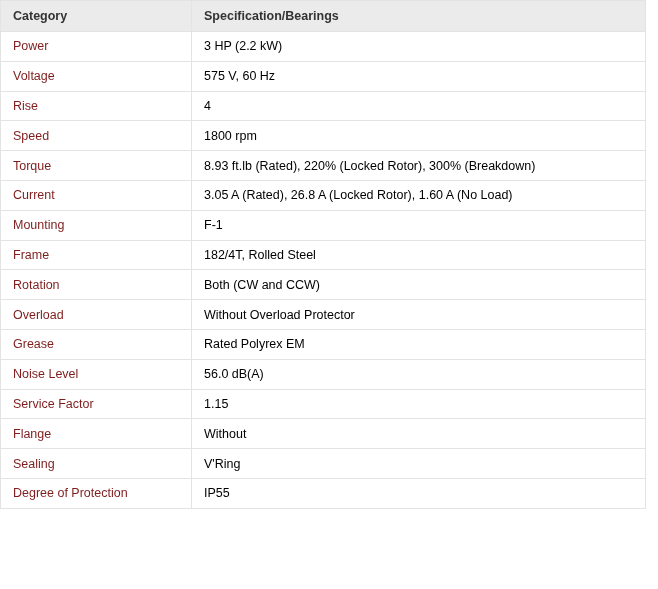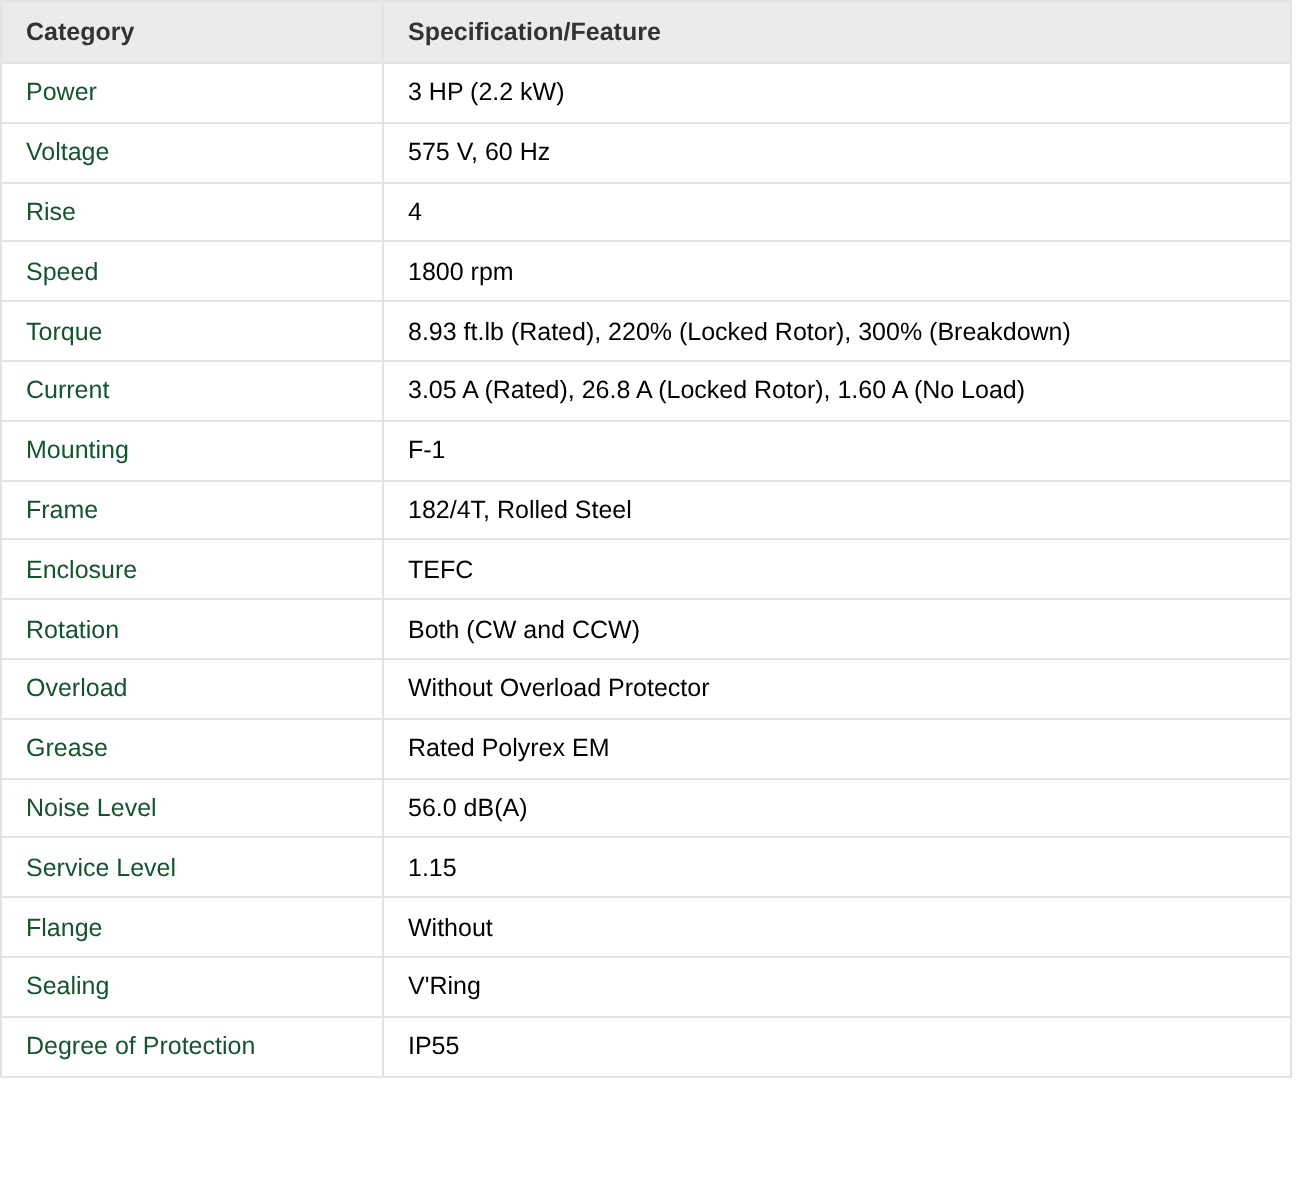--- a/index.html
+++ b/index.html
@@ -43,35 +43,35 @@
     font-size: 12.5px;
     height: 30px;
     border-top: 1px solid #e3e3e3;
     margin-left: 31px;
   }
   .spec-table tbody td {
     background: #ffffff;
     color: #000000;
   }
   .spec-table tbody td.cell-category {
-    color: #14532d;
+    color: #7f1d1d;
   }
 </style>
 </head>
 <body>
 
 <table class="spec-table">
   <colgroup>
     <col class="col-category">
     <col class="col-spec">
   </colgroup>
   <thead>
     <tr>
       <th>Category</th>
-      <th>Specification/Feature</th>
+      <th>Specification/Bearings</th>
     </tr>
   </thead>
   <tbody>
     <tr>
       <td class="cell-category">Power</td>
       <td class="cell-spec">3 HP (2.2 kW)</td>
     </tr>
     <tr>
       <td class="cell-category">Voltage</td>
       <td class="cell-spec">575 V, 60 Hz</td>
@@ -94,41 +94,37 @@
     </tr>
     <tr>
       <td class="cell-category">Mounting</td>
       <td class="cell-spec">F-1</td>
     </tr>
     <tr>
       <td class="cell-category">Frame</td>
       <td class="cell-spec">182/4T, Rolled Steel</td>
     </tr>
     <tr>
-      <td class="cell-category">Enclosure</td>
-      <td class="cell-spec">TEFC</td>
-    </tr>
-    <tr>
       <td class="cell-category">Rotation</td>
       <td class="cell-spec">Both (CW and CCW)</td>
     </tr>
     <tr>
       <td class="cell-category">Overload</td>
       <td class="cell-spec">Without Overload Protector</td>
     </tr>
     <tr>
       <td class="cell-category">Grease</td>
       <td class="cell-spec">Rated Polyrex EM</td>
     </tr>
     <tr>
       <td class="cell-category">Noise Level</td>
       <td class="cell-spec">56.0 dB(A)</td>
     </tr>
     <tr>
-      <td class="cell-category">Service Level</td>
+      <td class="cell-category">Service Factor</td>
       <td class="cell-spec">1.15</td>
     </tr>
     <tr>
       <td class="cell-category">Flange</td>
       <td class="cell-spec">Without</td>
     </tr>
     <tr>
       <td class="cell-category">Sealing</td>
       <td class="cell-spec">V'Ring</td>
     </tr>

